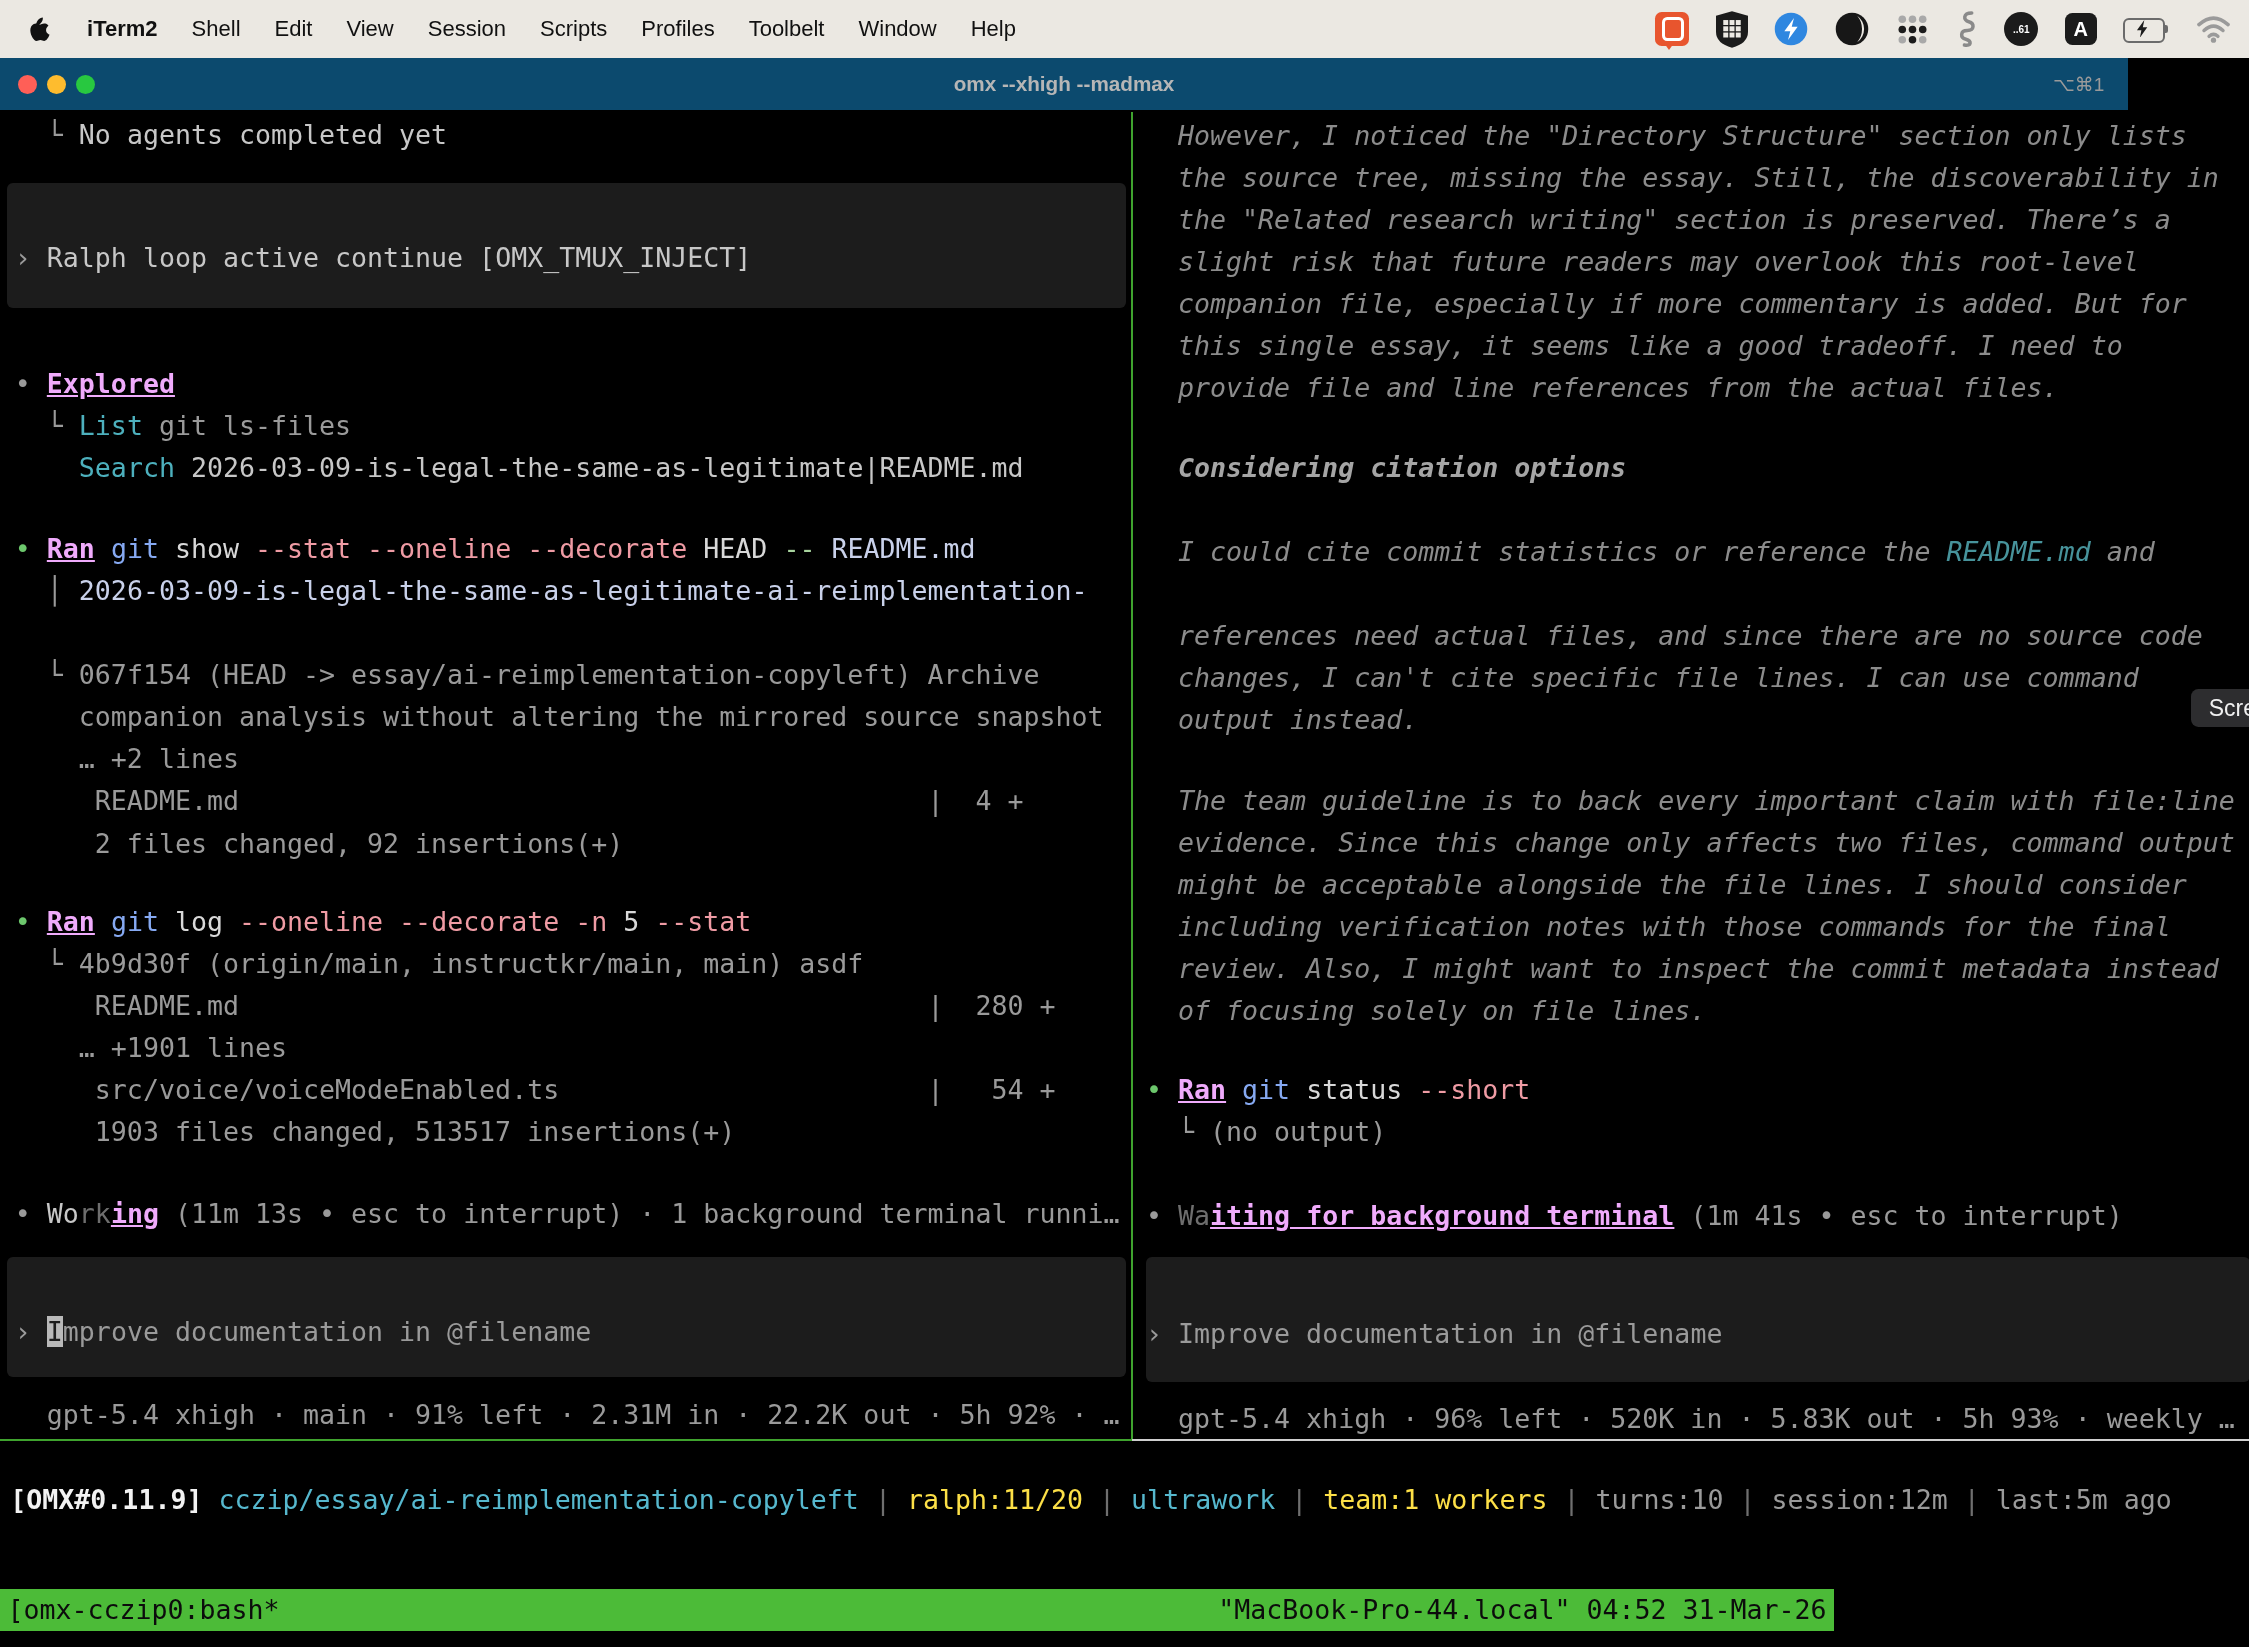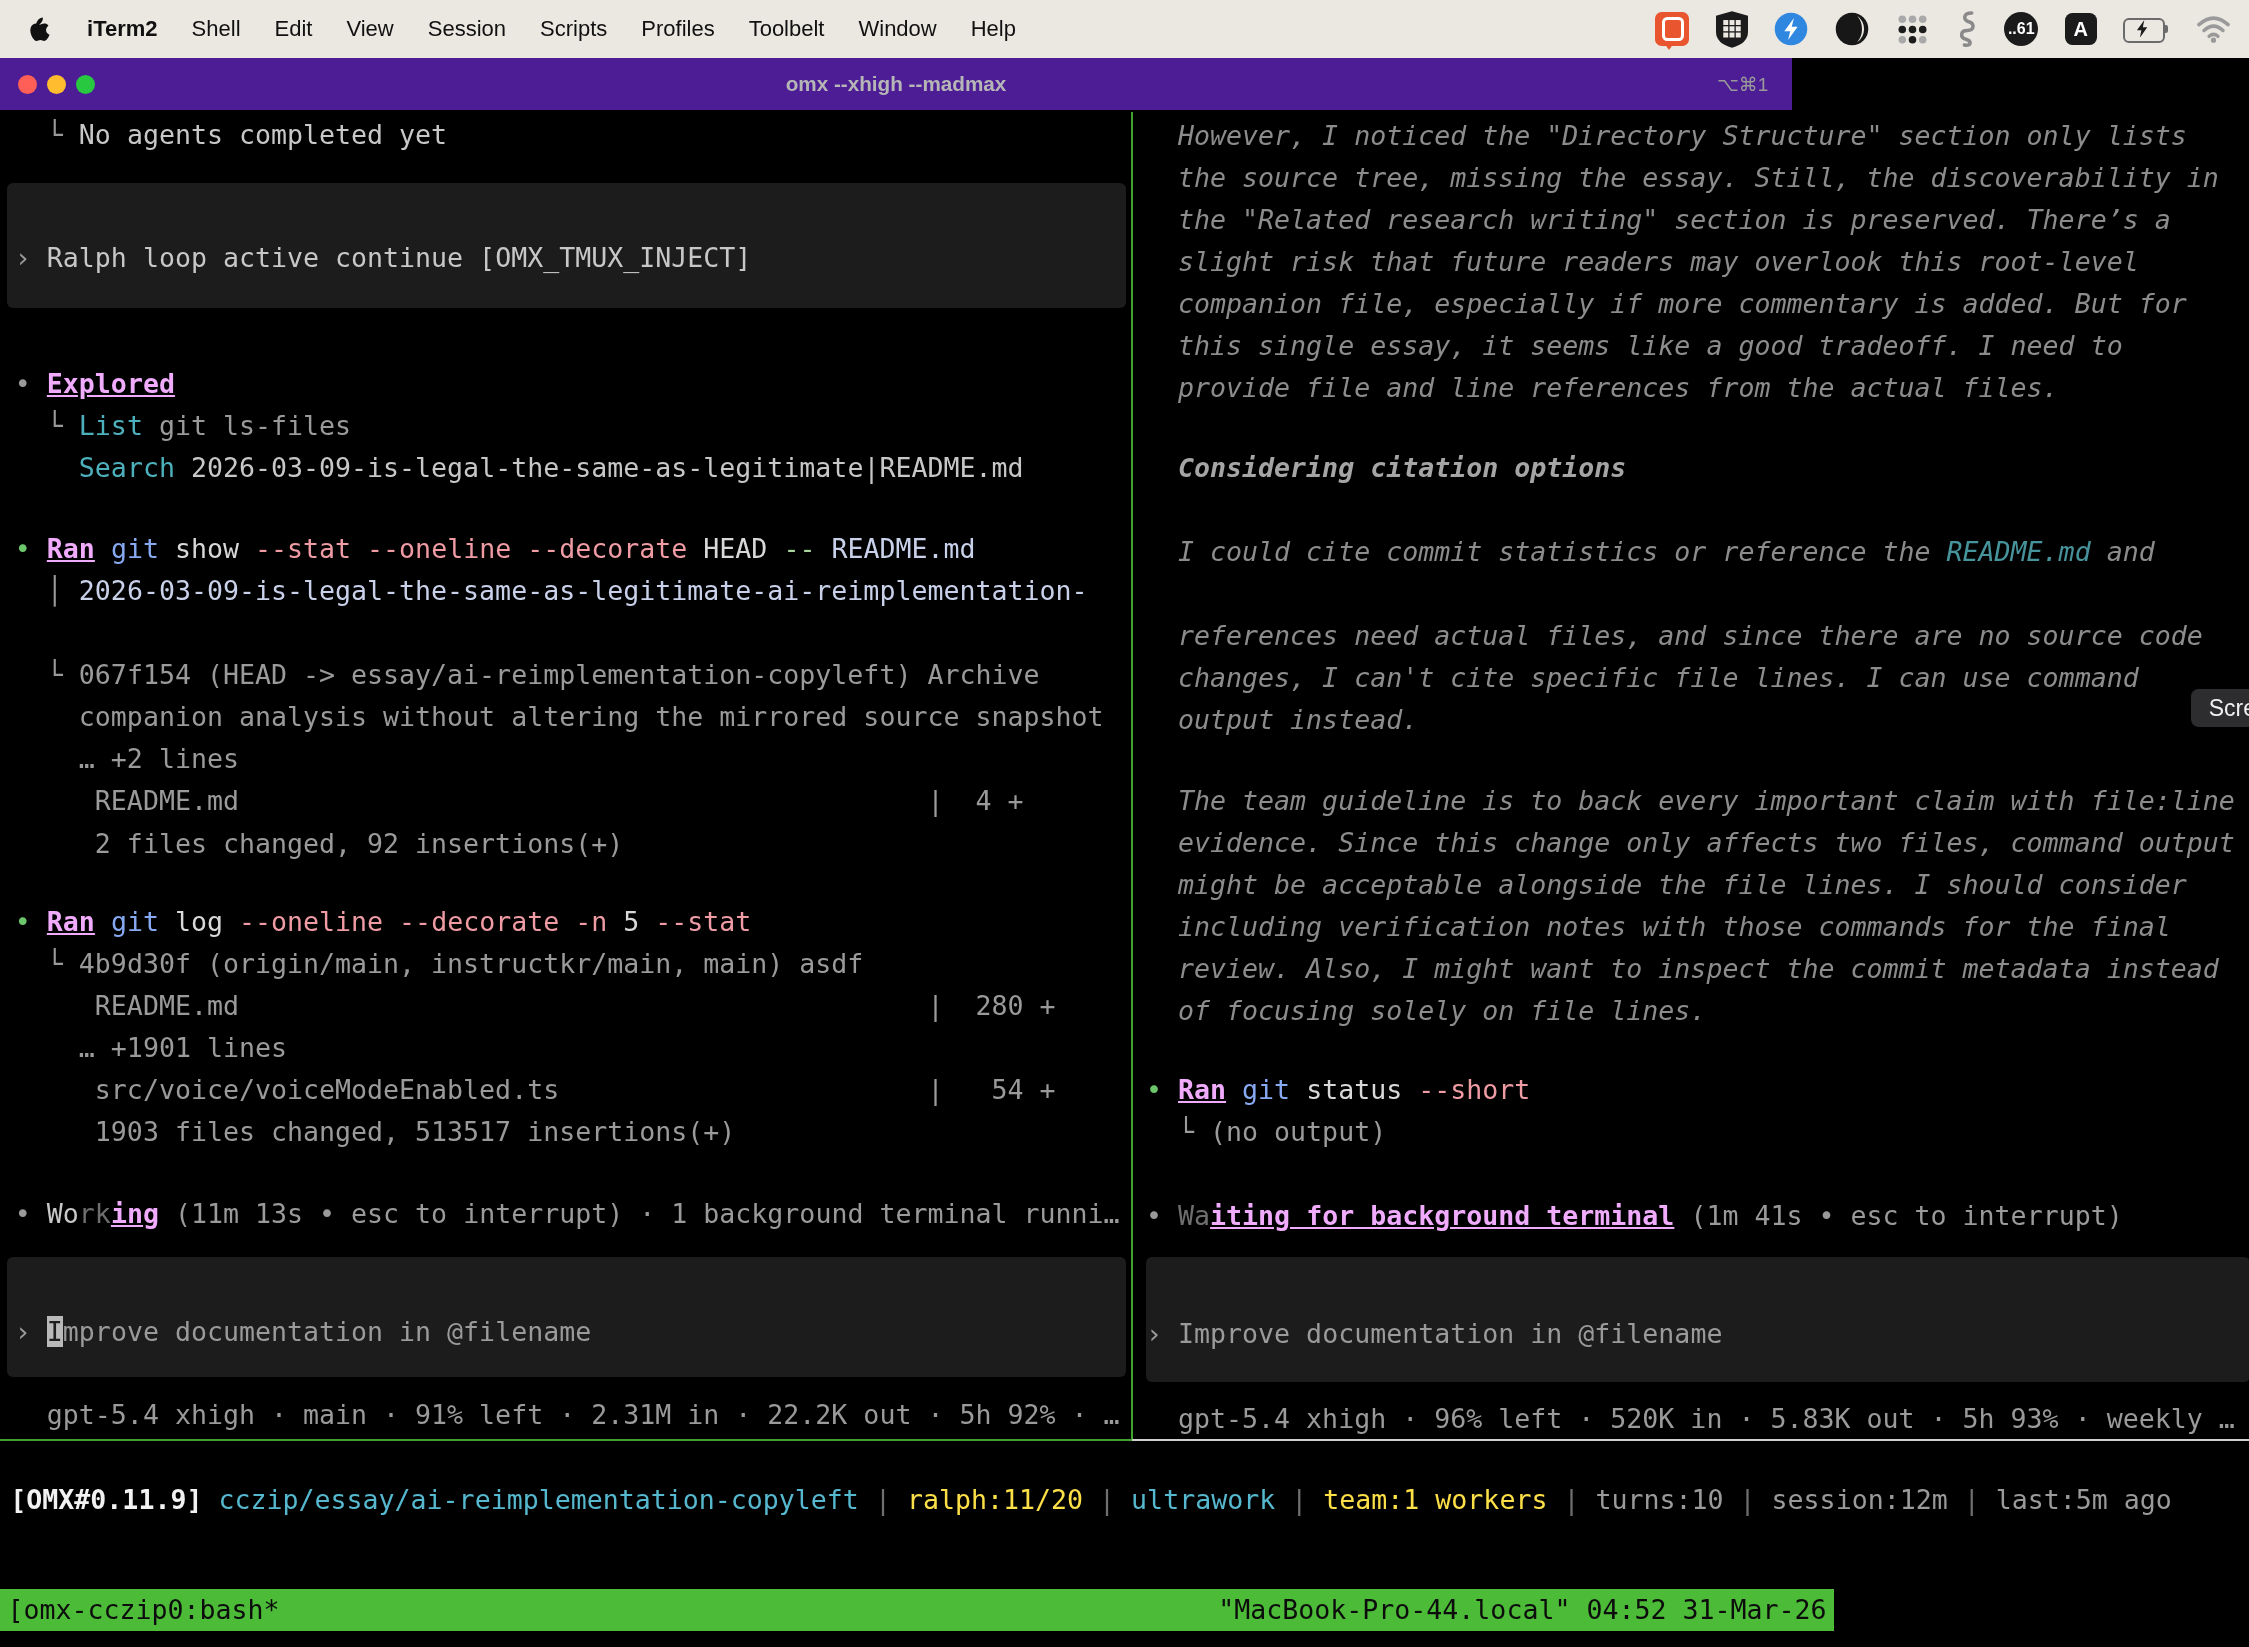--- a/index.html
+++ b/index.html
@@ -15,29 +15,29 @@
   .menu-items .mi.first{font-weight:700;}
   .apple{width:23.6px;height:28px;display:flex;align-items:center;margin-left:29.5px;}
   .status-icons{margin-left:auto;display:flex;gap:26.6px;align-items:center;margin-right:19px;}
   .sic{display:flex;align-items:center;justify-content:center;}
   .ic-chat{width:34px;height:34px;background:#e8552e;border-radius:6.6px;position:relative;}
   .ic-chat:before{content:"";position:absolute;left:6.6px;top:5.2px;width:16px;height:17.7px;
       border:3.7px solid #fff;border-radius:5.2px;background:transparent;}
   .ic-chat:after{content:"";position:absolute;left:8.9px;bottom:-4.4px;width:0;height:0;
       border-left:5.9px solid transparent;border-right:5.9px solid transparent;border-top:7.4px solid #e8552e;}
   .ic-circle61{width:34px;height:34px;border-radius:50%;background:#1b1b1b;color:#fff;
-      font-family:"Liberation Sans",sans-serif;font-size:16px;display:flex;align-items:center;justify-content:center;font-weight:700;}
+      font-family:"Liberation Sans",sans-serif;font-size:10px;display:flex;align-items:center;justify-content:center;font-weight:700;}
   .ic-akey{width:32px;height:32px;border-radius:7.4px;background:#1b1b1b;color:#fff;
       font-family:"Liberation Sans",sans-serif;font-size:20px;font-weight:700;display:flex;align-items:center;justify-content:center;}
   .ic-batt{position:relative;width:46px;height:22px;}
   .ic-batt .shell{position:absolute;left:0;top:0;width:38px;height:20.7px;border:2.2px solid #6b6b6b;border-radius:5.9px;}
   .ic-batt .nub{position:absolute;right:1.5px;top:6.6px;width:3.7px;height:8.9px;background:#6b6b6b;border-radius:0 2.2px 2.2px 0;}
 
   
-  .titlebar{position:absolute;top:58px;left:0;width:1792px;height:52px;background:#4c1d95;z-index:40;
+  .titlebar{position:absolute;top:58px;left:0;width:2128px;height:52px;background:#0c4a6e;z-index:40;
             font-family:"Liberation Sans","DejaVu Sans",sans-serif;text-align:right;}
   .lights{position:absolute;left:17.7px;top:0;height:52px;display:flex;align-items:center;gap:10.3px;}
   .light{width:19px;height:19px;border-radius:50%;}
   .light.red{background:#ff5f57;}
   .light.yellow{background:#febc2e;}
   .light.green{background:#28c840;}
   .wtitle{position:absolute;left:0;right:0;top:0;height:52px;display:flex;align-items:center;justify-content:center;
           color:#b6b6b6;font-size:20.7px;font-weight:600;}
   .wshortcut{position:absolute;right:23.6px;top:0;height:52px;display:flex;align-items:center;color:#9a9a9a;font-size:19px;}
 

